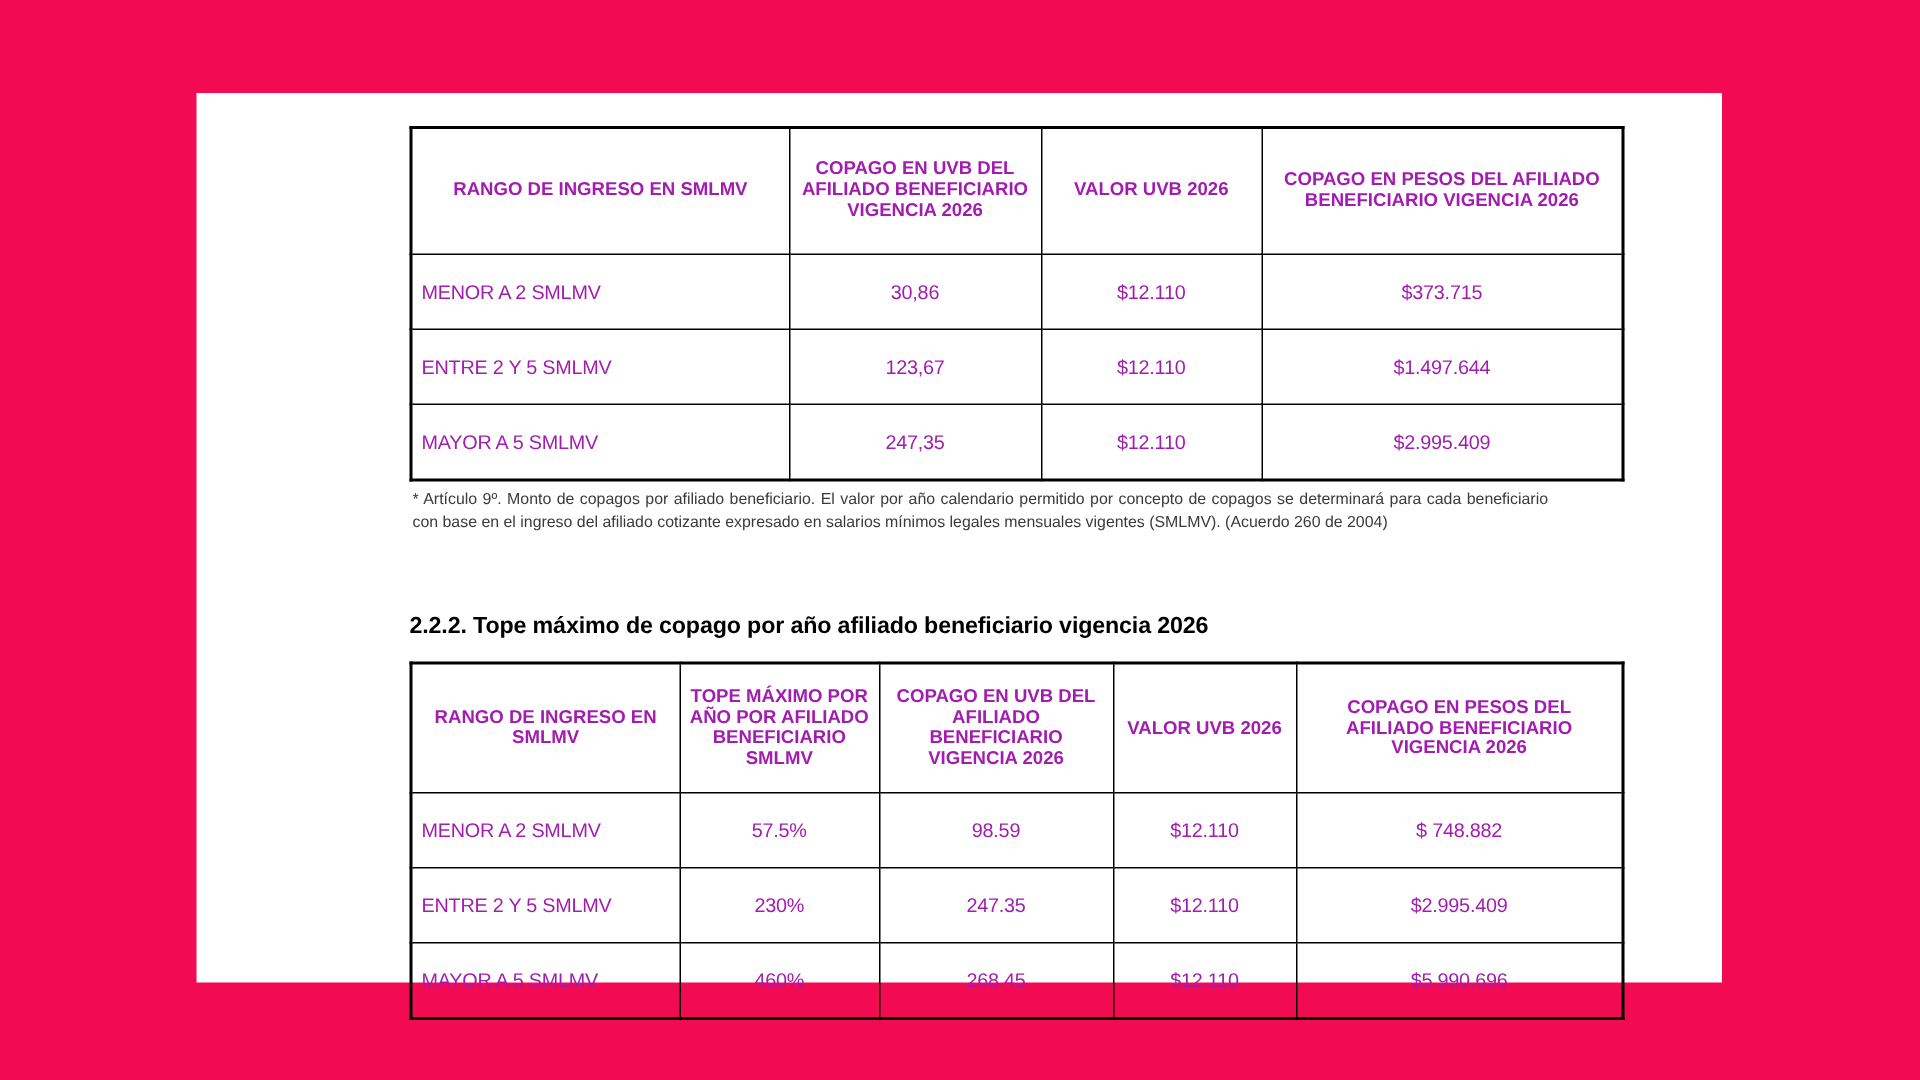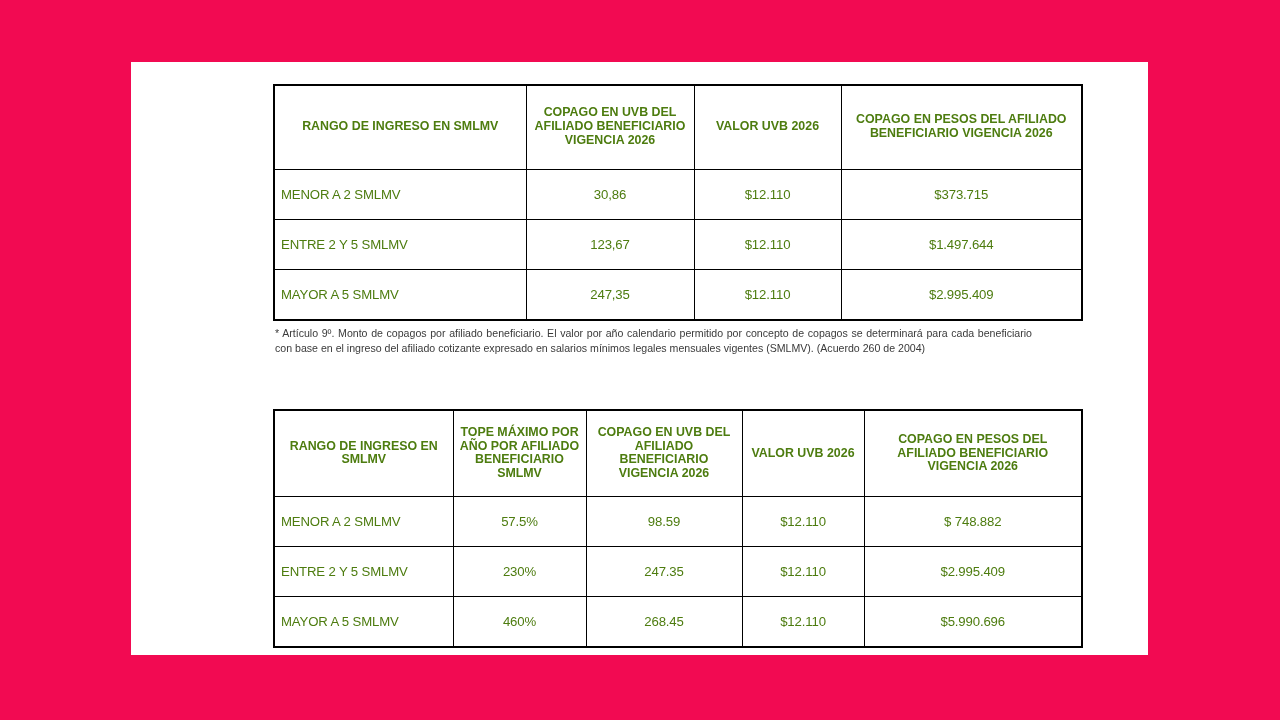--- a/index.html
+++ b/index.html
@@ -43,21 +43,21 @@
 
   .data-table {
     border-collapse: collapse;
     width: 806px;
     table-layout: fixed;
     border: 2px solid #000000;
   }
   .data-table td, .data-table th {
     border: 1px solid #000000;
     padding: 0;
-    color: #4d7c0f;
+    color: #a21caf;
   }
 
   .data-table thead th {
     font-size: 12.4px;
     font-weight: bold;
     text-align: center;
     line-height: 1.12;
     padding: 6px 4px;
     vertical-align: middle;
   }
@@ -147,20 +147,21 @@
           <td>$12.110</td>
           <td>$2.995.409</td>
         </tr>
       </tbody>
     </table>
 
     <p class="footnote">* Artículo 9º. Monto de copagos por afiliado beneficiario. El valor por año calendario permitido por concepto de copagos se determinará para cada beneficiario con base en el ingreso del afiliado cotizante expresado en salarios mínimos legales mensuales vigentes (SMLMV). (Acuerdo 260 de 2004)</p>
 
     <div class="block-gap"></div>
 
+    <h2 class="section-heading">2.2.2. Tope máximo de copago por año afiliado beneficiario vigencia 2026</h2>
 
     <table class="data-table t2">
       <colgroup>
         <col class="c1">
           <col class="c2">
           <col class="c3">
           <col class="c4">
           <col class="c5">
       </colgroup>
       <thead>

